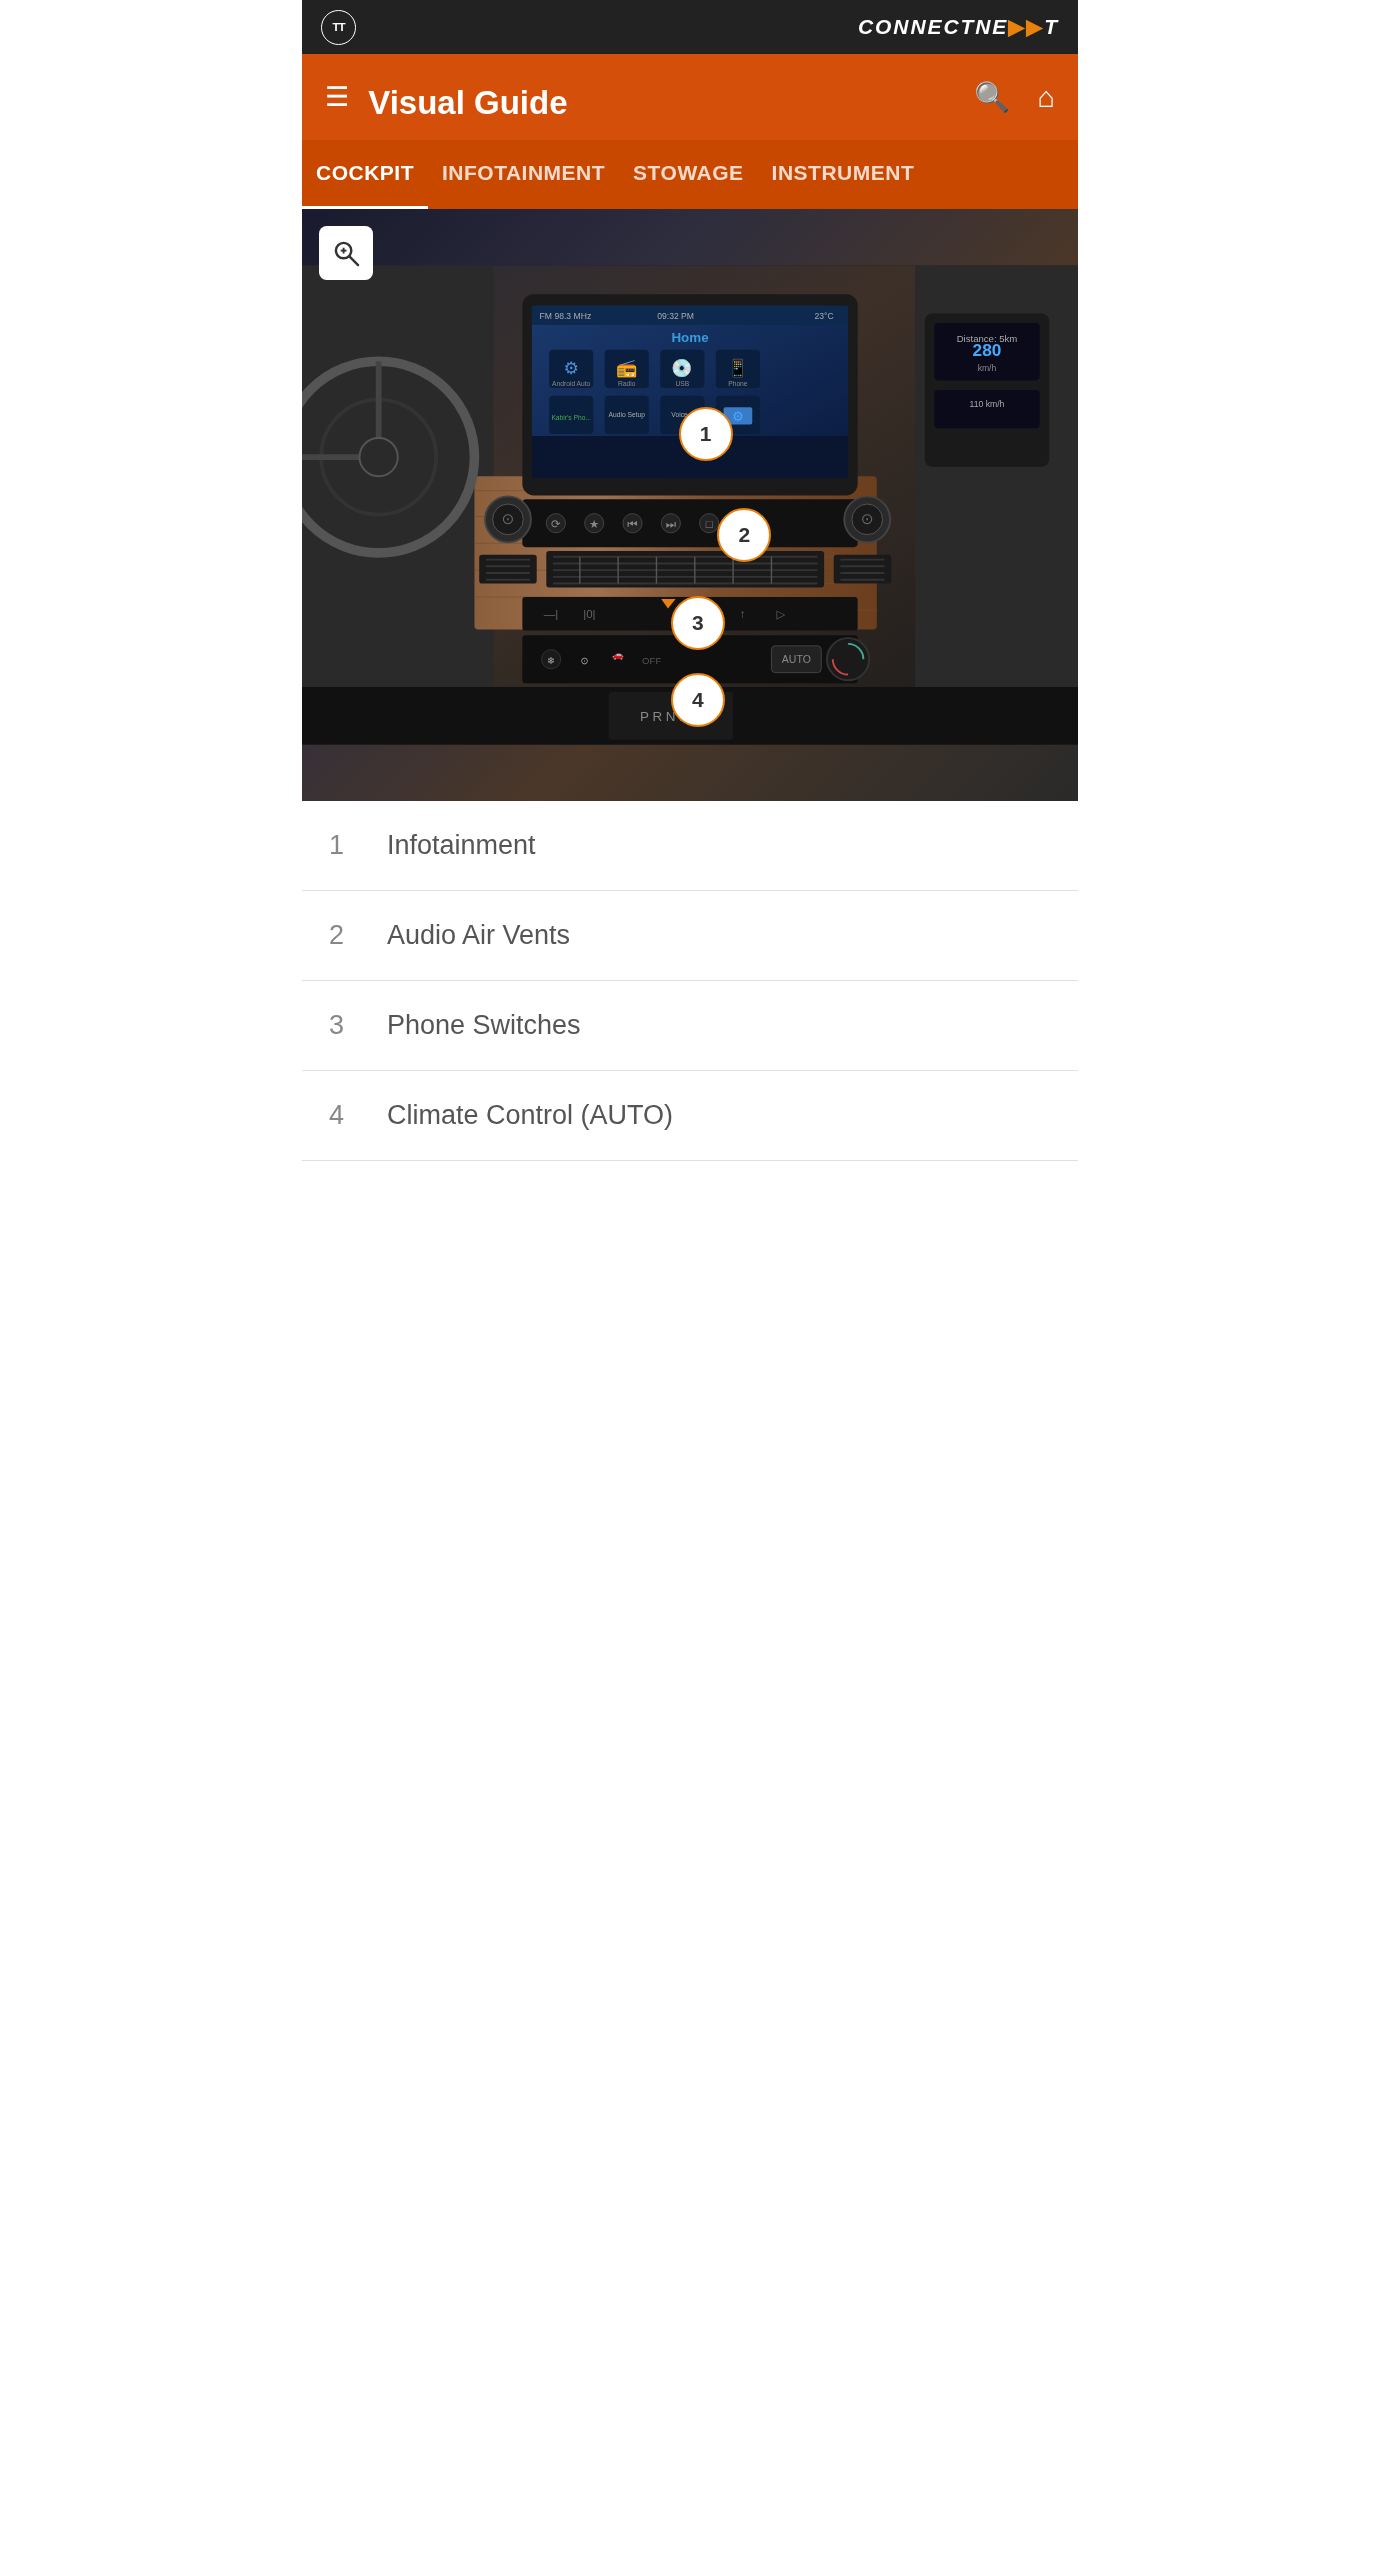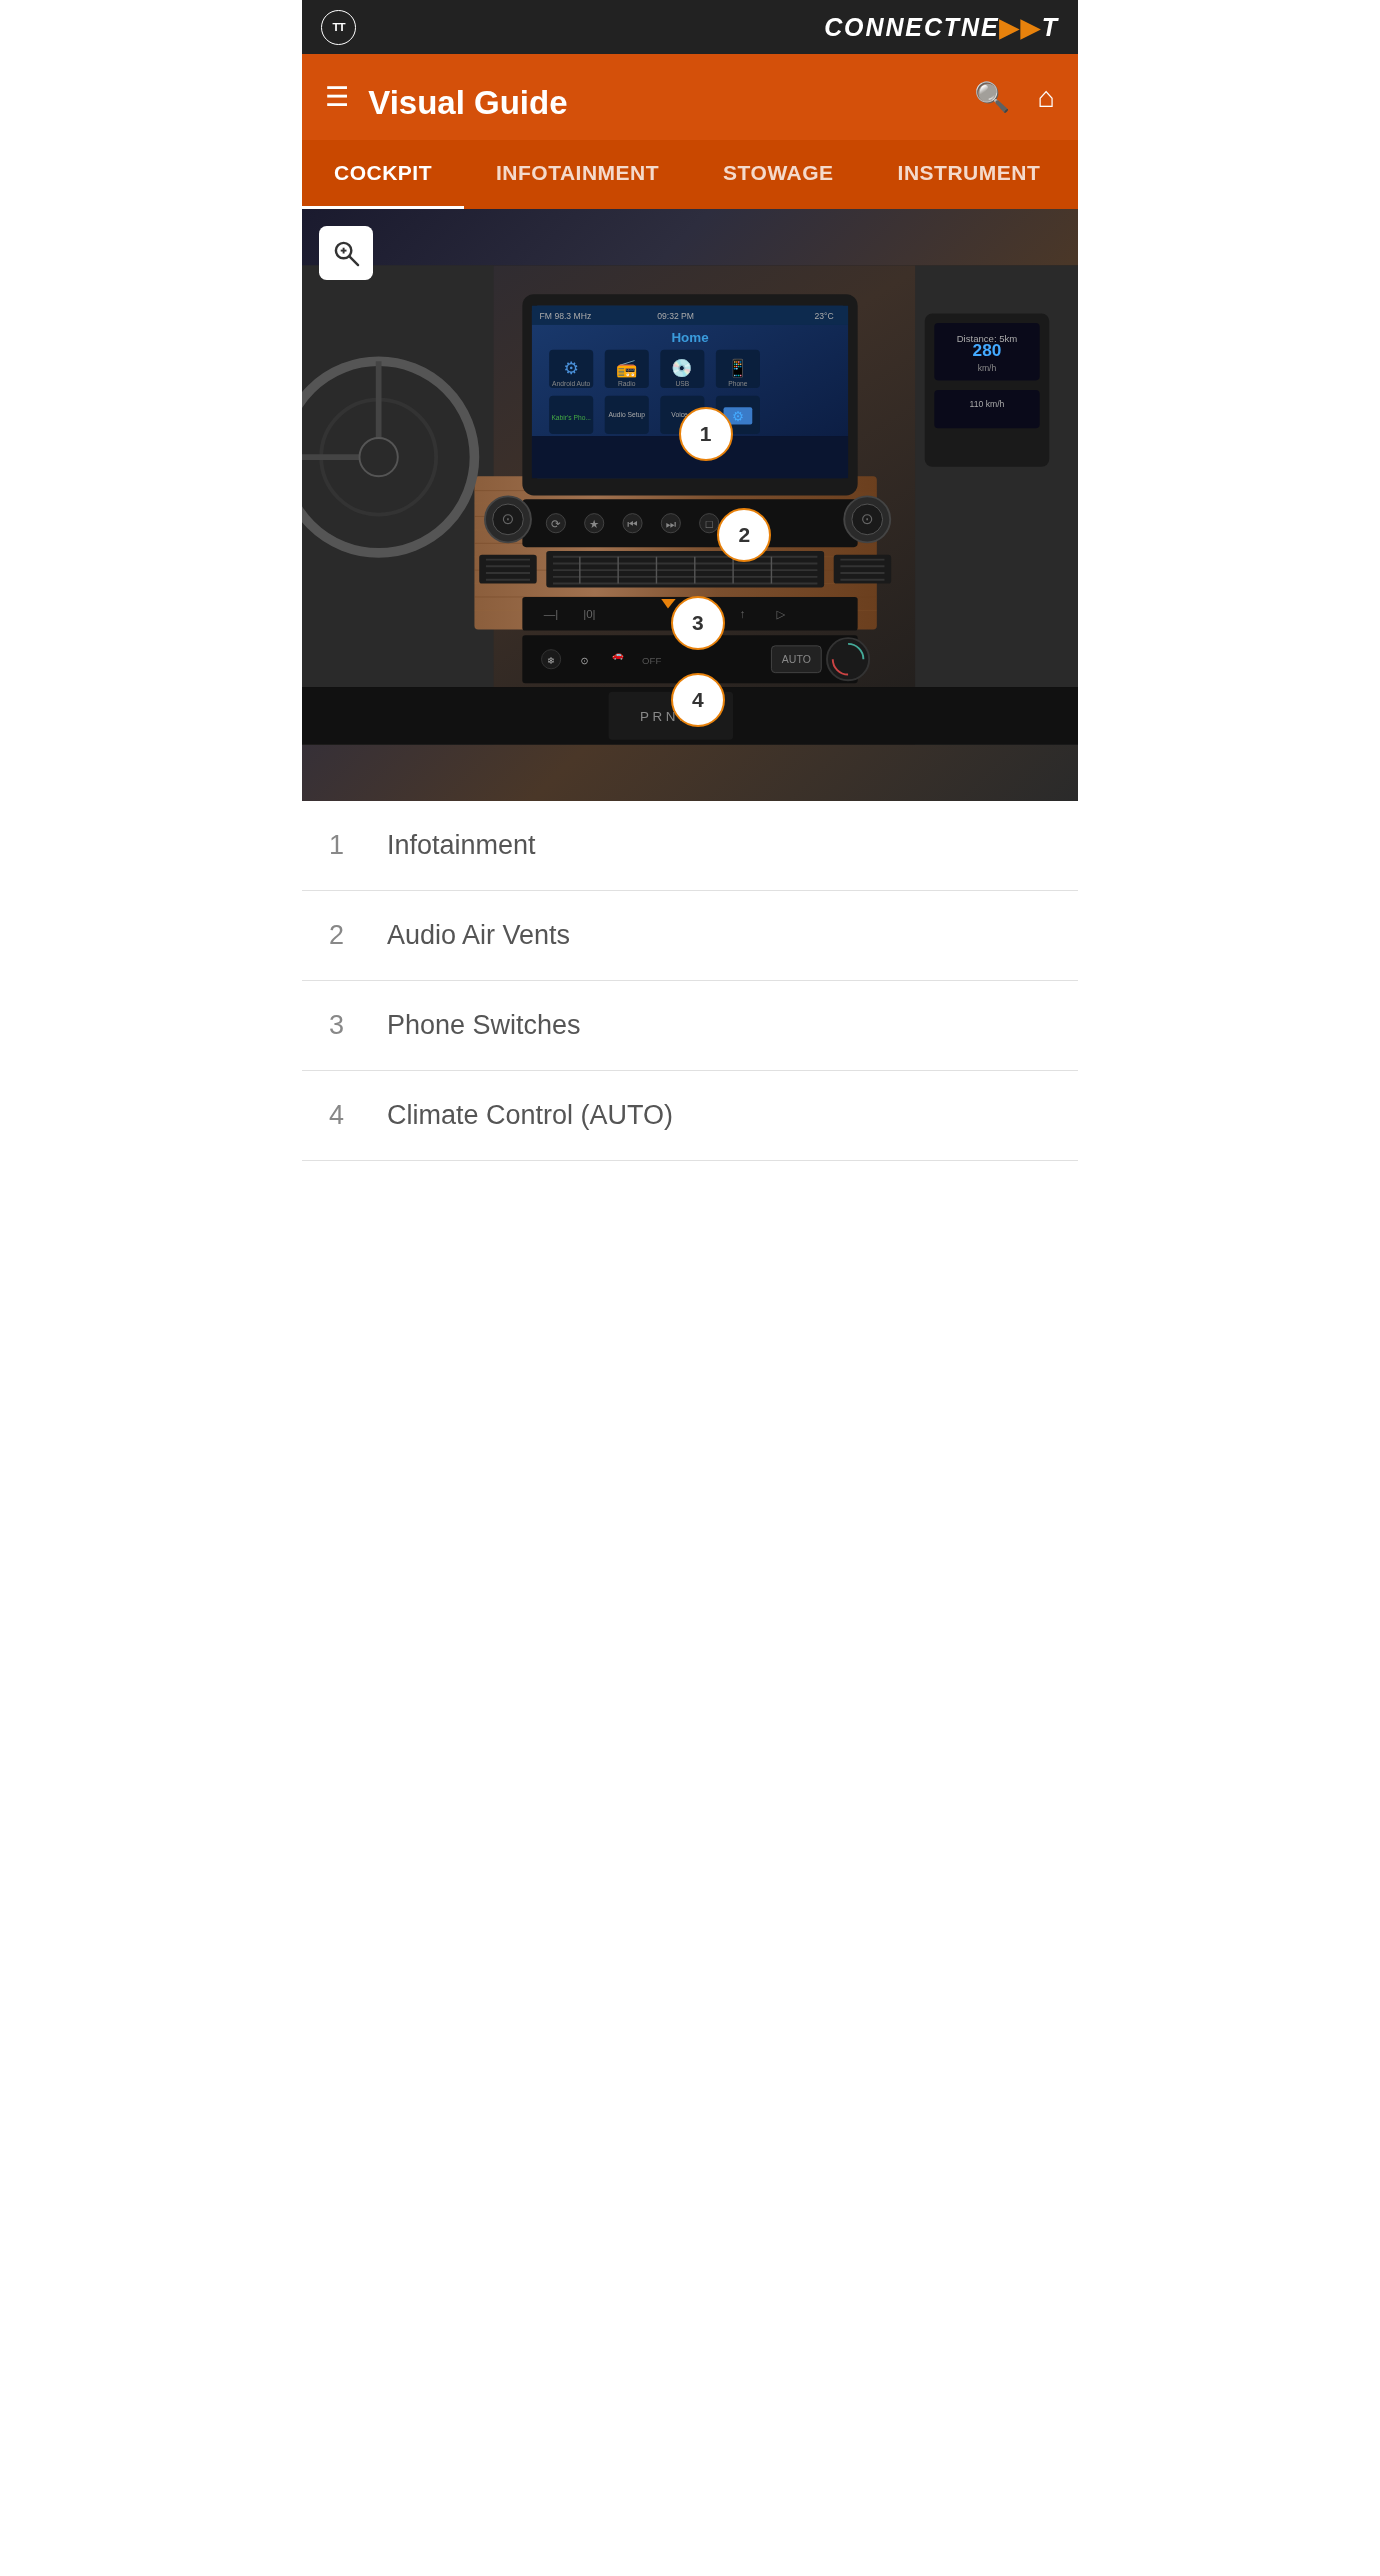--- a/index.html
+++ b/index.html
@@ -43,21 +43,21 @@
       align-items: center;
       justify-content: center;
       font-size: 11.5px;
       font-weight: 900;
       color: white;
       letter-spacing: -1px;
     }
 
     .connectnext-logo {
       color: white;
-      font-size: 25px;
+      font-size: 21px;
       font-weight: 900;
       letter-spacing: 1.9px;
       font-style: italic;
     }
 
     .connectnext-logo .arrow {
       color: #e8820c;
       font-style: normal;
     }
 
@@ -110,21 +110,21 @@
       overflow-x: auto;
       scrollbar-width: none;
     }
 
     .nav-tabs::-webkit-scrollbar { display: none; }
 
     .nav-tab {
       color: rgba(255,255,255,0.8);
       font-size: 21px;
       font-weight: bold;
-      padding: 21px 32px;
+      padding: 21px 14px;
       white-space: nowrap;
       cursor: pointer;
       letter-spacing: 0.5px;
       border-bottom: 3.8px solid transparent;
     }
 
     .nav-tab.active {
       color: white;
       border-bottom: 3.8px solid white;
     }

